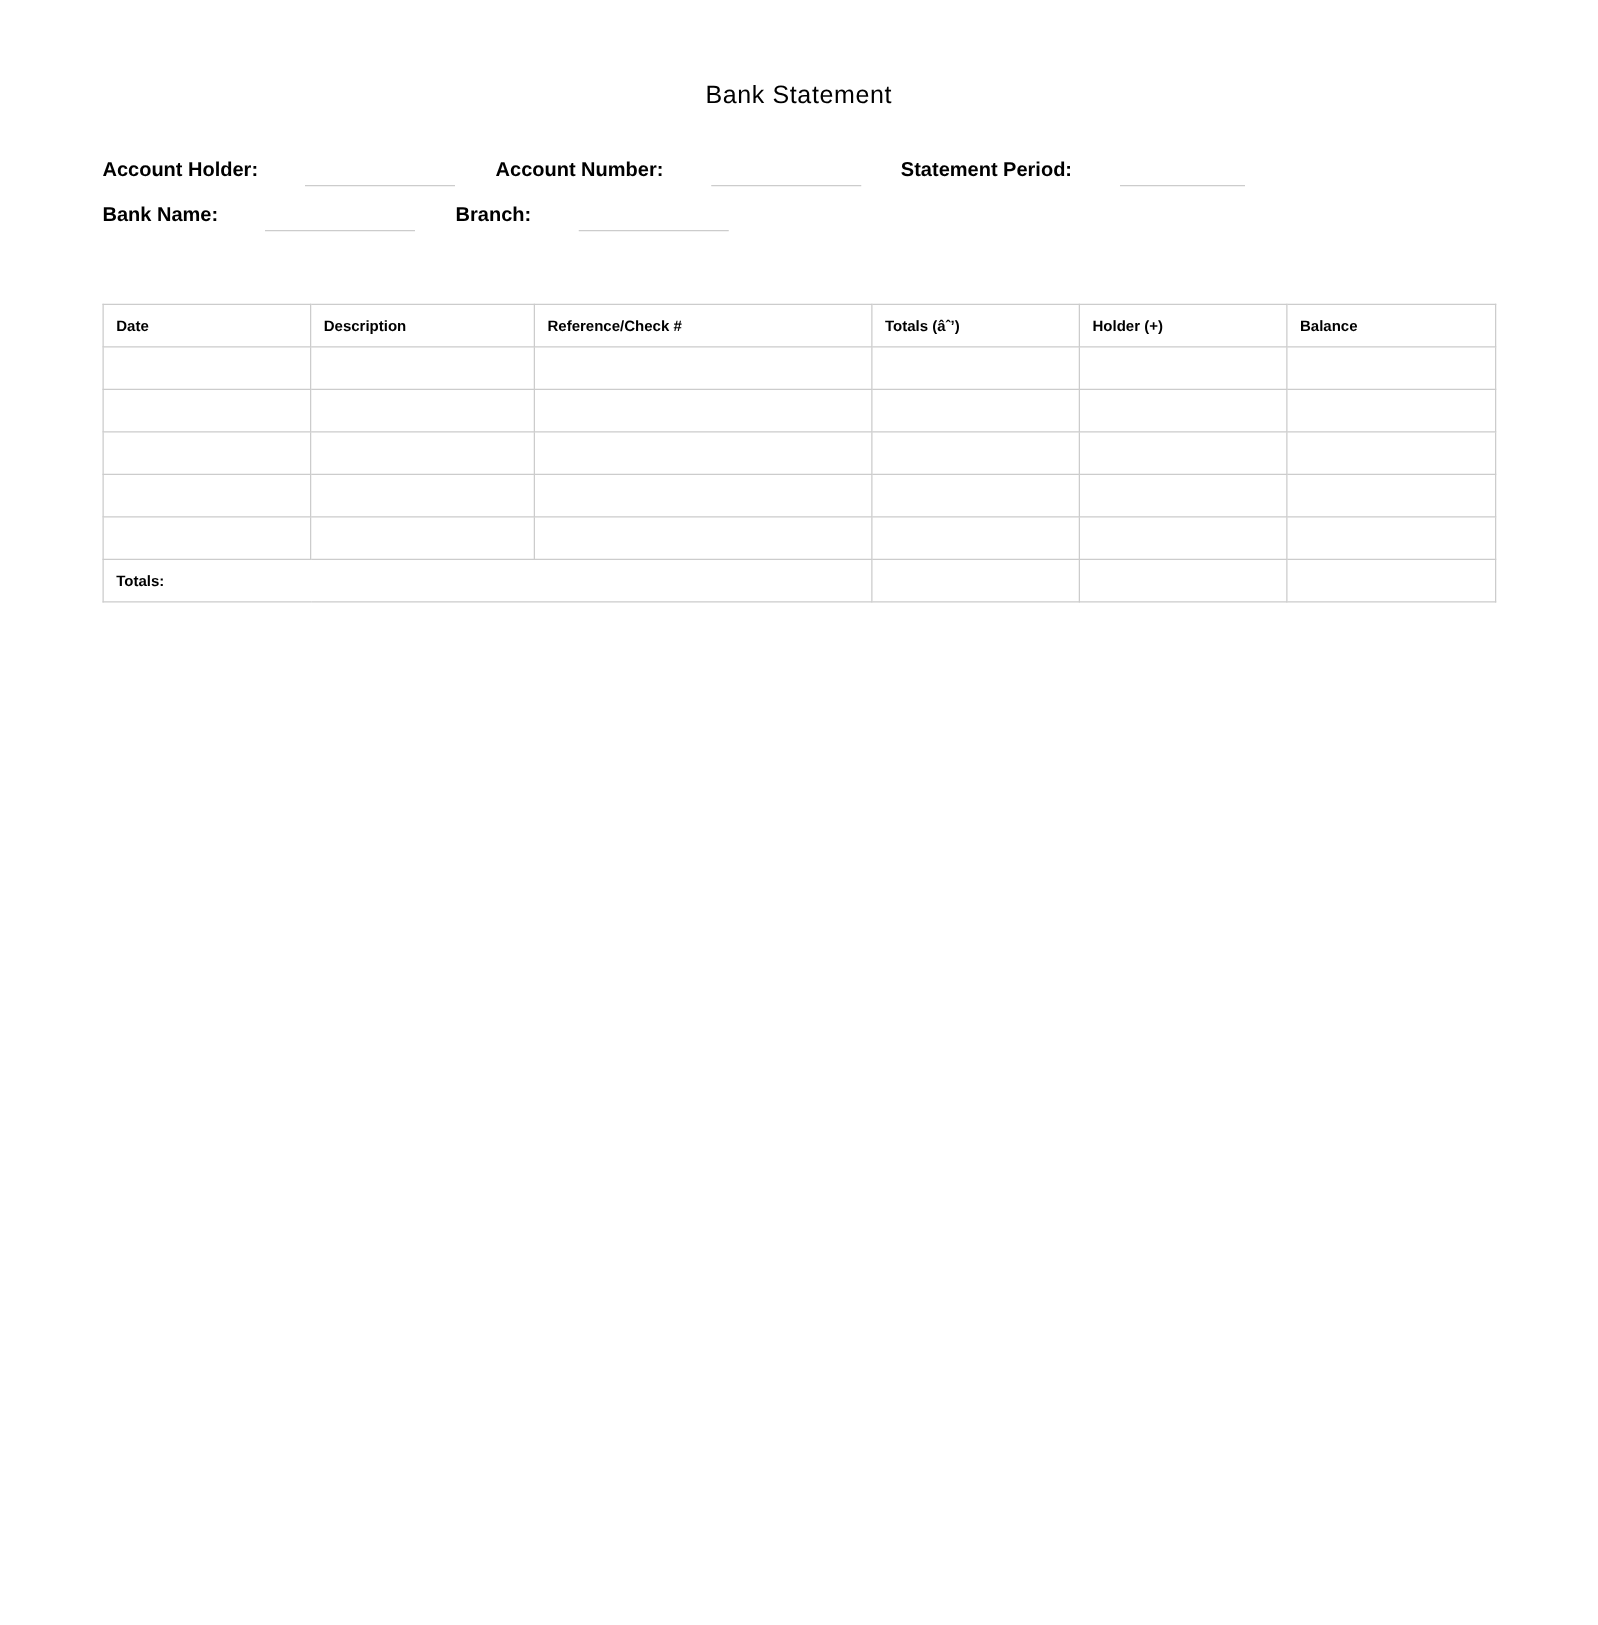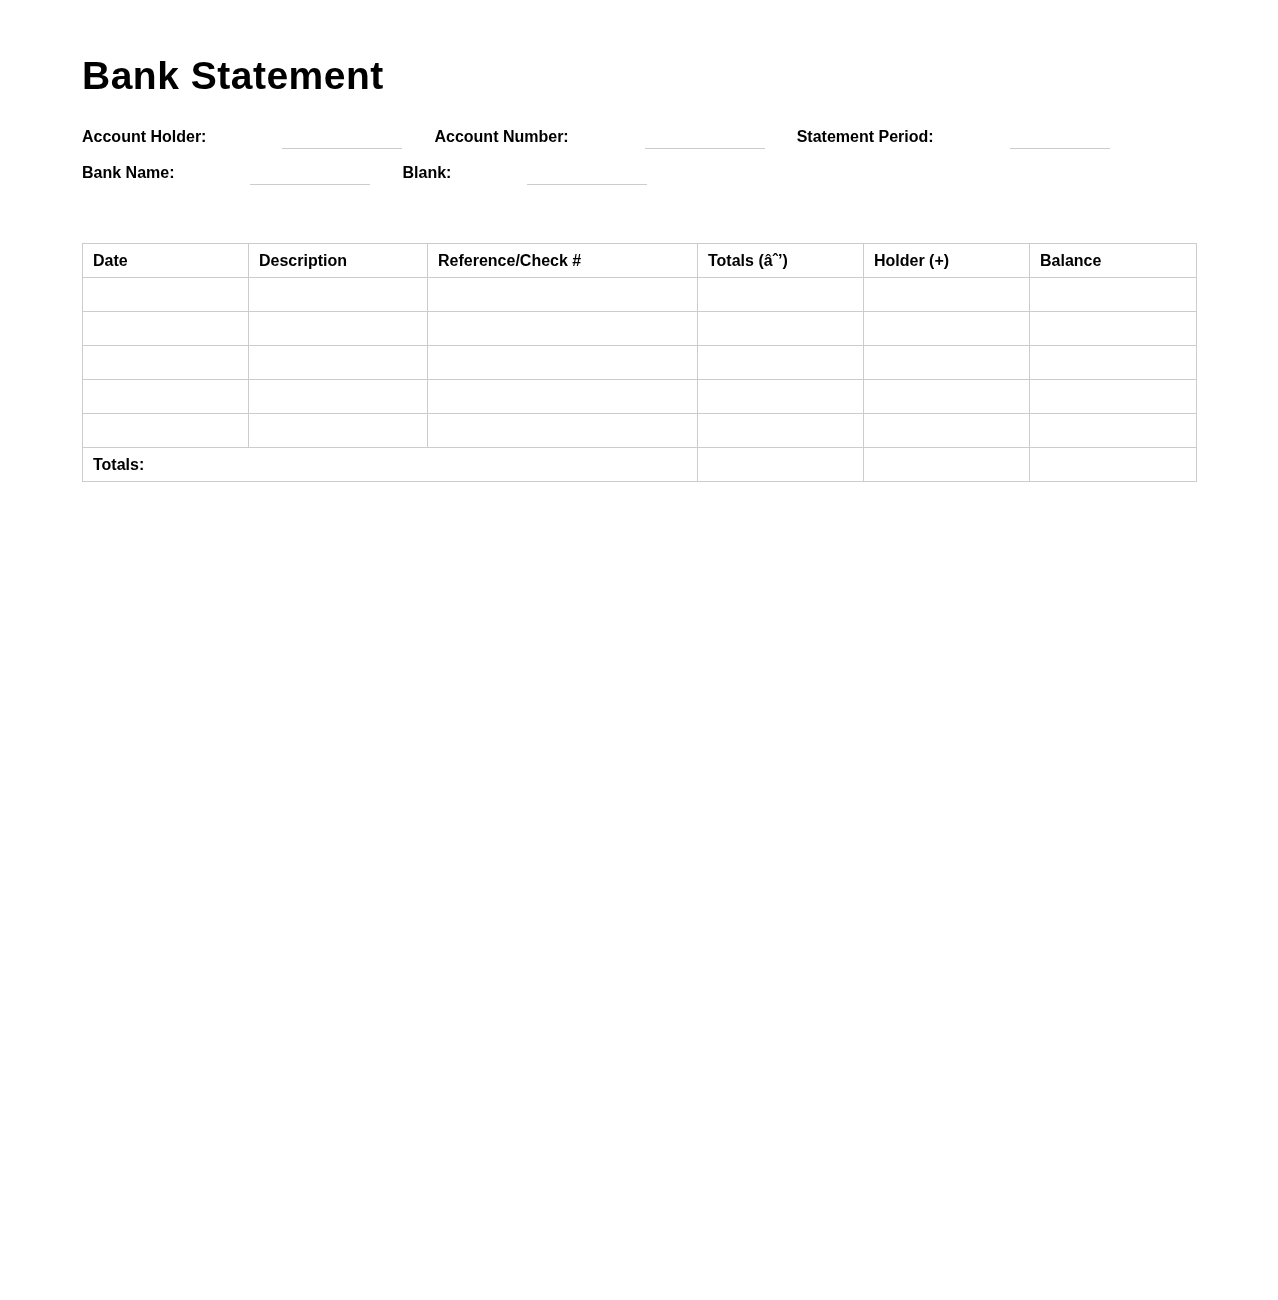--- a/index.html
+++ b/index.html
@@ -14,47 +14,47 @@
       font-family: "Liberation Sans", sans-serif;
       color: #000000;
     }
     .page {
       position: absolute;
       left: 82px;
       top: 56px;
       width: 1114px;
     }
     .title {
-      font-size: 39px;
-      font-weight: bold;
+      font-size: 20px;
+      font-weight: normal;
       letter-spacing: 0.5px;
       line-height: 40px;
       margin: 0;
       height: 40px;
+      text-align: center;
     }
     .subtitle {
       font-size: 16px;
       line-height: 20px;
       margin-top: 6px;
       height: 20px;
     }
     .fields {
       margin-top: 31px;
     }
     .field-row {
       display: flex;
       align-items: flex-end;
       height: 20px;
       margin-bottom: 16px;
     }
     .field {
       display: flex;
       align-items: flex-end;
       margin-right: 32px;
-      gap: 38px;
     }
     .field-label {
       font-size: 16px;
       font-weight: bold;
       line-height: 20px;
       margin-right: 38px;
       white-space: nowrap;
     }
     .field-line {
       width: 120px;
@@ -71,21 +71,21 @@
       top: 187px;
       width: 1114px;
       border-collapse: collapse;
       table-layout: fixed;
     }
     table.statement th,
     table.statement td {
       border: 1px solid #cccccc;
       height: 34px;
       padding: 0 10px;
-      font-size: 16px;
+      font-size: 12px;
       text-align: left;
       box-sizing: border-box;
     }
     table.statement th {
       font-weight: bold;
       background: #ffffff;
     }
     table.statement td.totals-label {
       text-align: left;
       font-weight: bold;
@@ -117,21 +117,21 @@
         <span class="field-label">Statement Period:</span>
         <span class="field-line short"></span>
       </div>
     </div>
     <div class="field-row">
       <div class="field">
         <span class="field-label">Bank Name:</span>
         <span class="field-line"></span>
       </div>
       <div class="field">
-        <span class="field-label">Blank:</span>
+        <span class="field-label">Branch:</span>
         <span class="field-line"></span>
       </div>
     </div>
   </div>
 
   <table class="statement">
     <colgroup>
       <col class="c-date">
         <col class="c-desc">
         <col class="c-ref">

